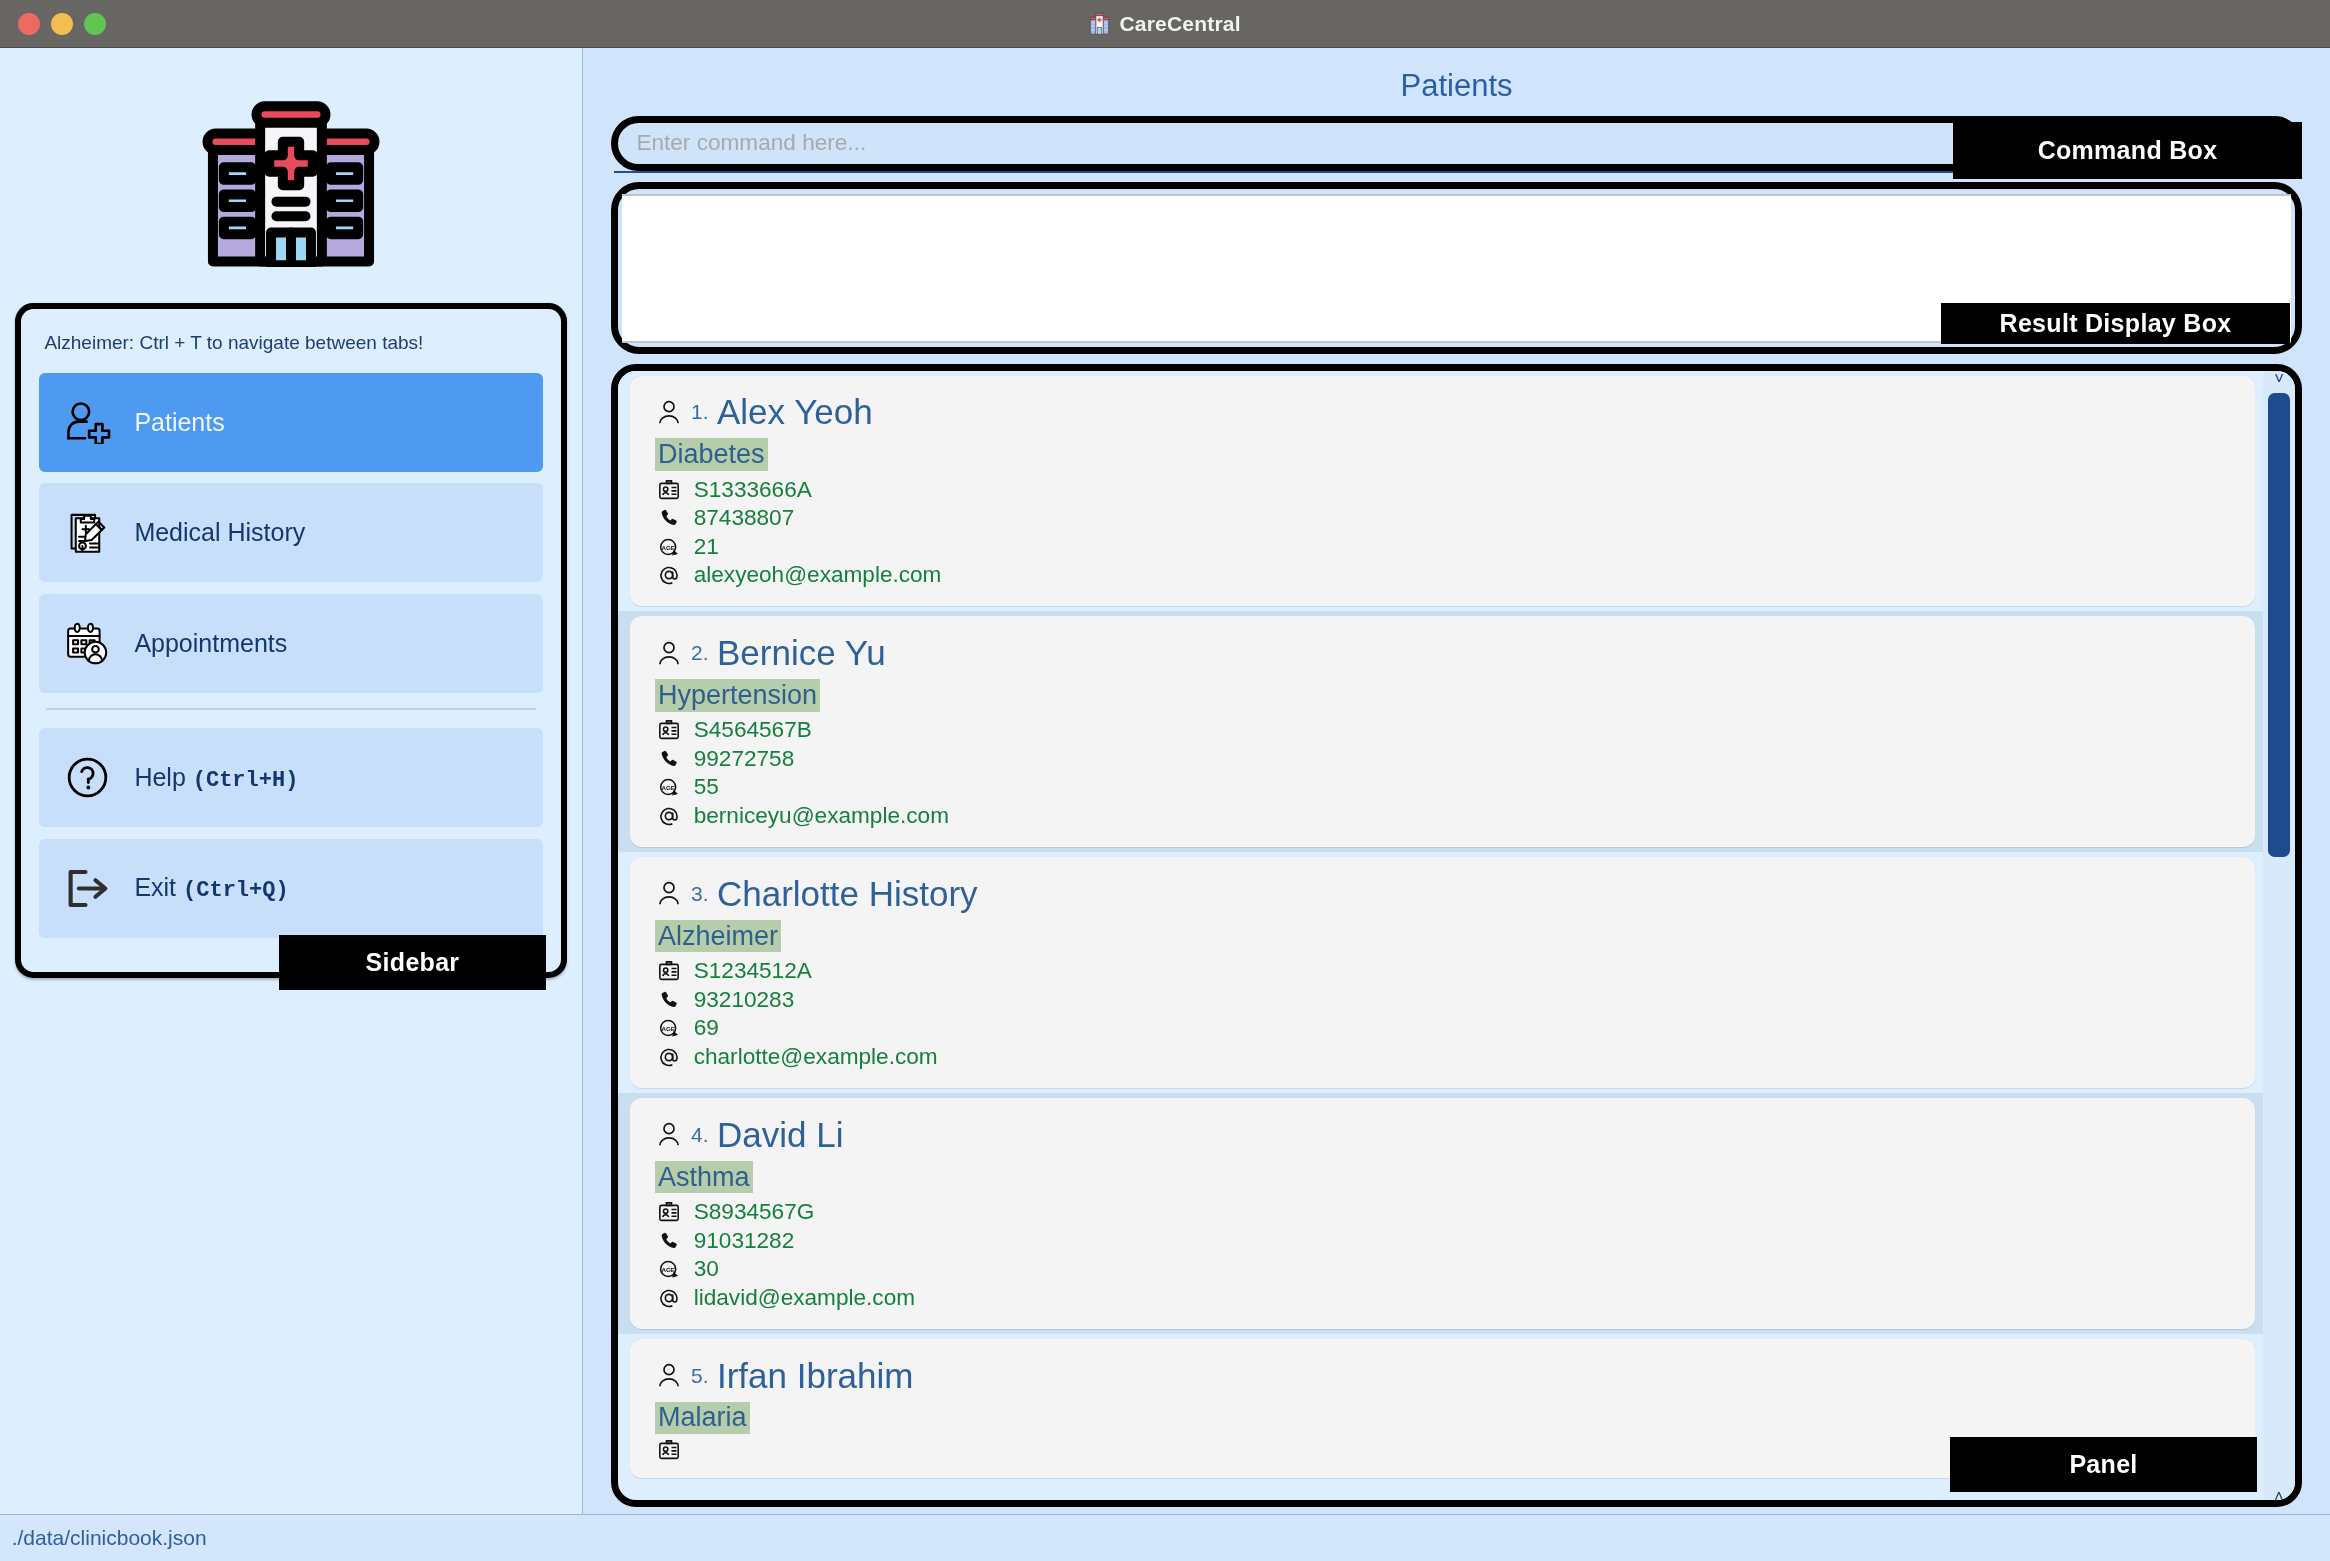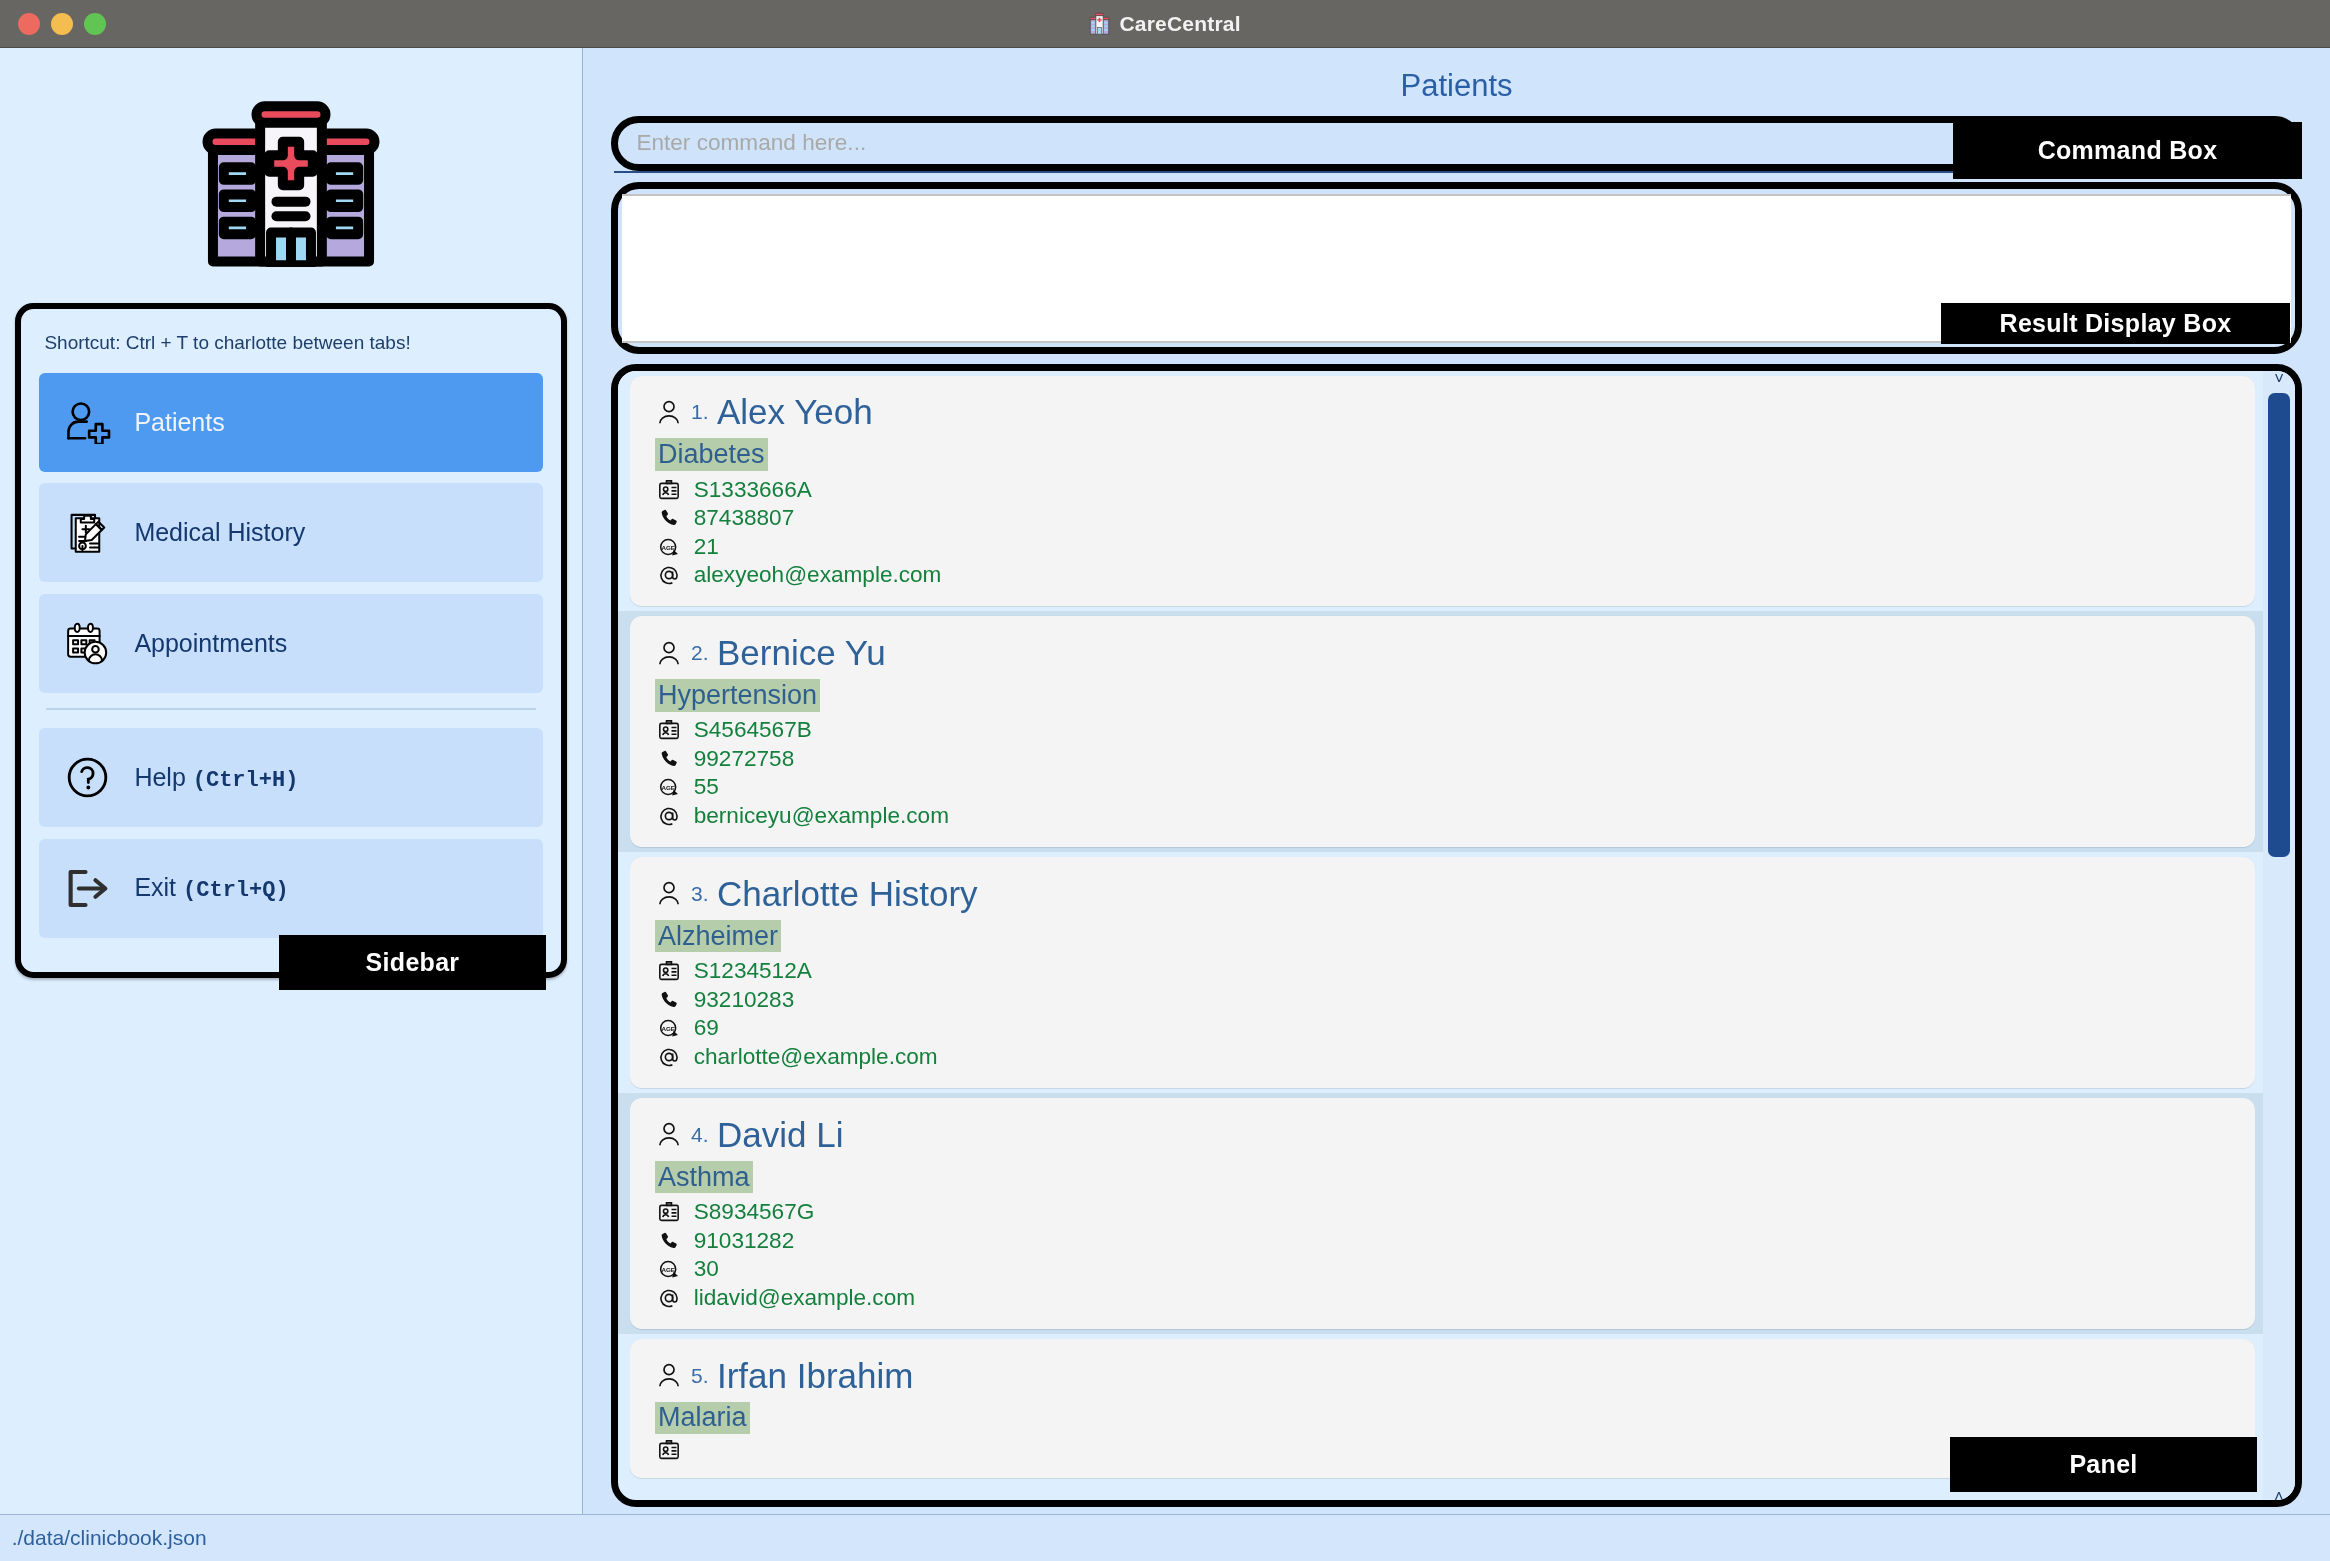--- a/index.html
+++ b/index.html
@@ -284,21 +284,21 @@
             <line x1="44" y1="56" x2="60" y2="56"></line>
             <line x1="44" y1="64" x2="60" y2="64"></line>
             <rect x="41" y="73" width="22" height="18" fill="#9fd8f5"></rect>
             <line x1="52" y1="73" x2="52" y2="91"></line>
           </g>
         </svg>
       </div>
 
       <div id="sidebar-outline">
 
-        <div id="shortcut-hint">Shortcut: Ctrl + T to charlotte between tabs!</div>
+        <div id="shortcut-hint">Alzheimer: Ctrl + T to navigate between tabs!</div>
 
         <div class="nav-item active">
           <span class="nav-icon">
             <svg width="47" height="43" viewBox="0 0 56 52" fill="none" stroke="#000" stroke-width="3.2" stroke-linecap="round" stroke-linejoin="round">
               <circle cx="20" cy="13" r="10"></circle>
               <path d="M5 45 v-8 a12 12 0 0 1 12 -12 h10"></path>
               <path d="M5 45 h20"></path>
               <path d="M38 28 h8 v8 h8 v8 h-8 v8 h-8 v-8 h-8 v-8 h8 z"></path>
             </svg>
           </span>

